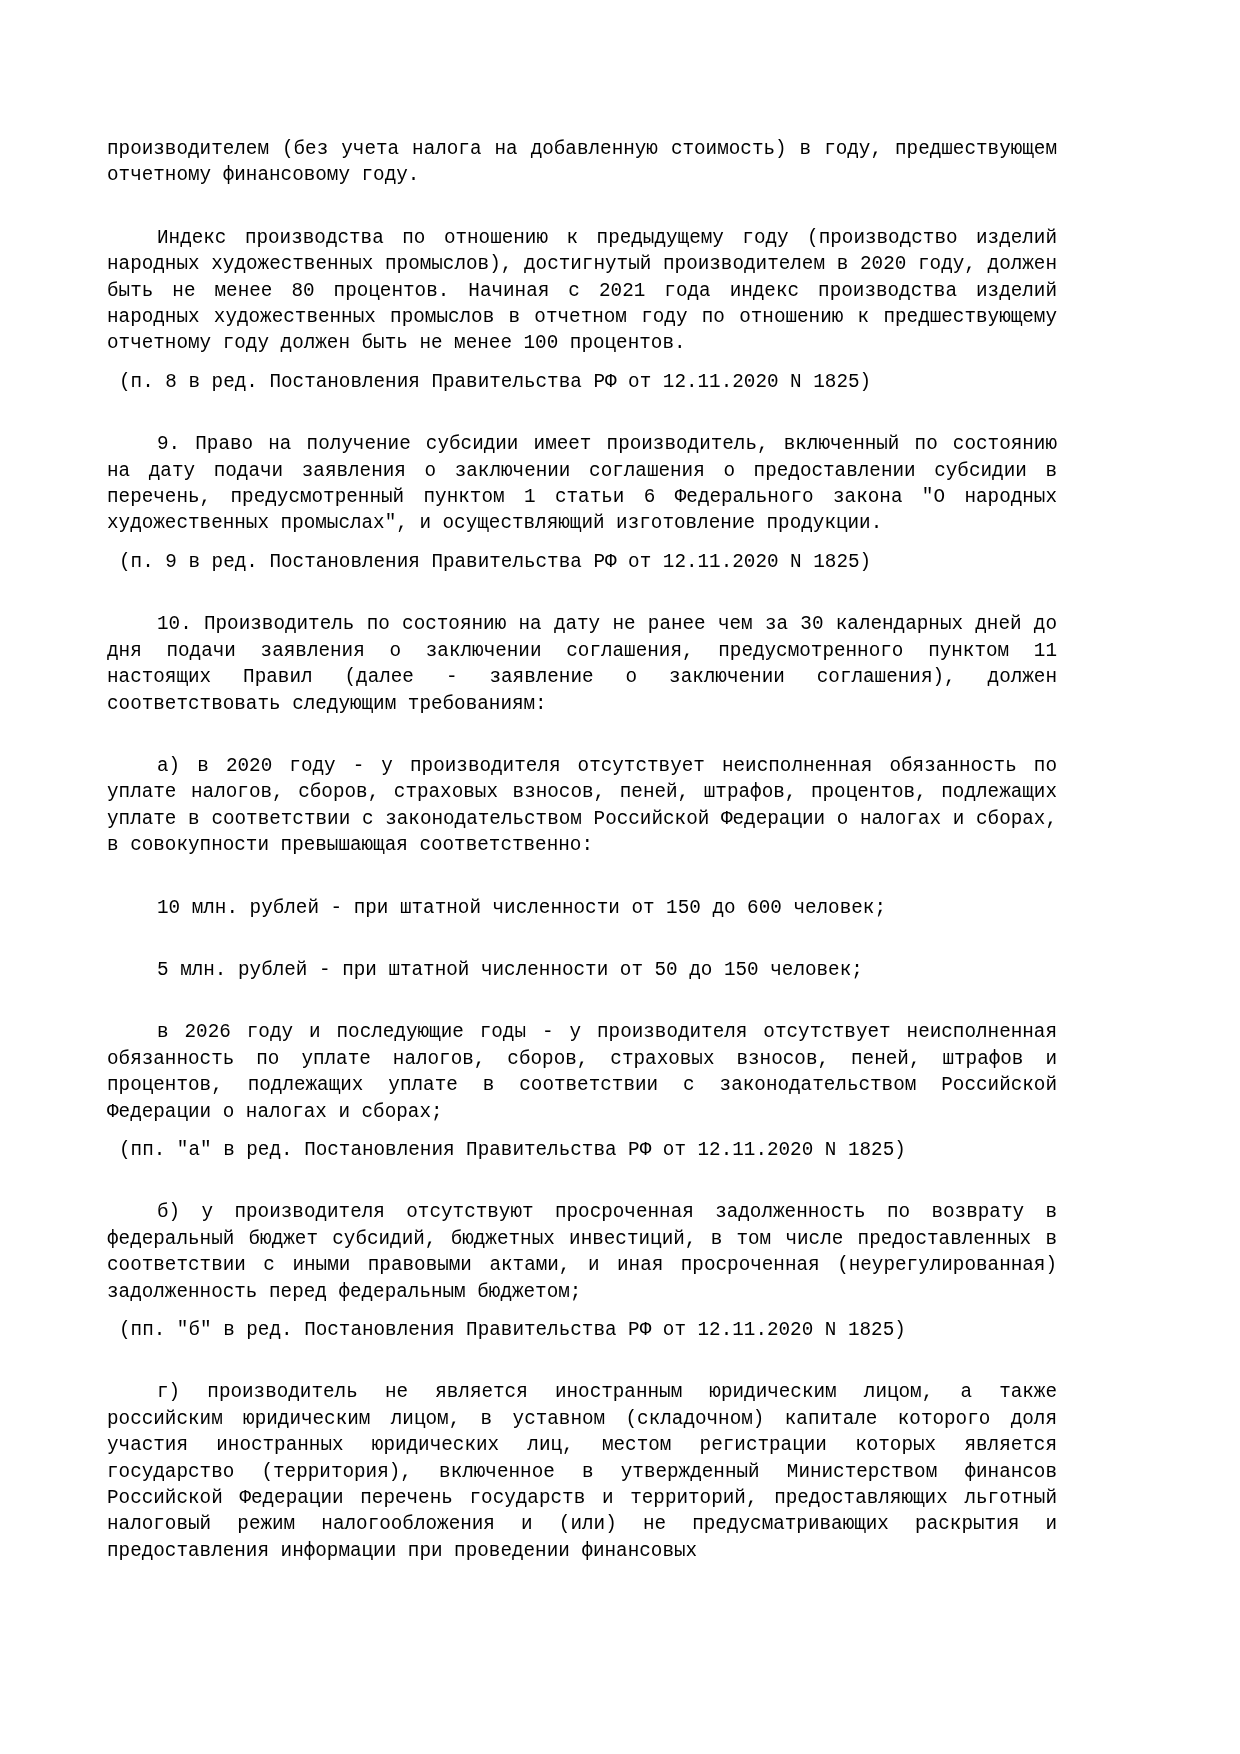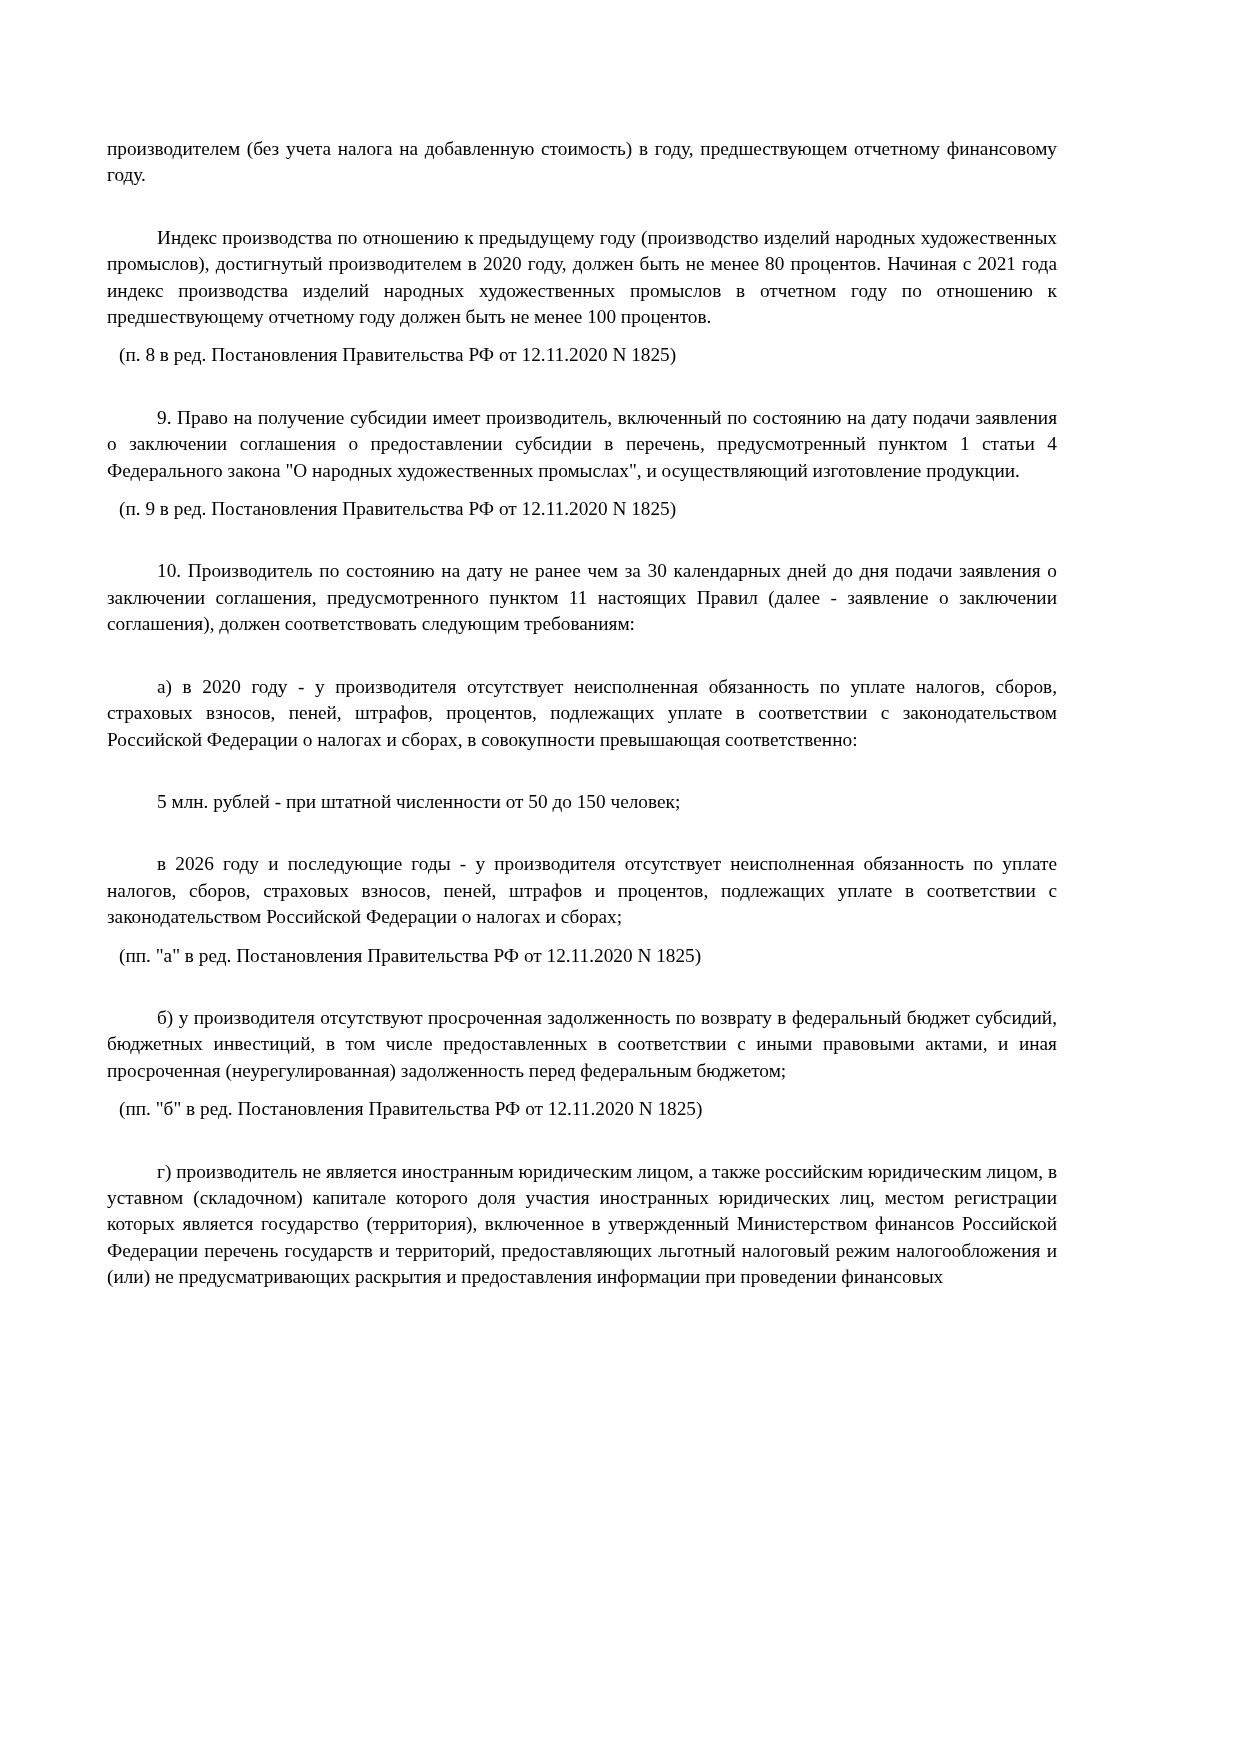--- a/index.html
+++ b/index.html
@@ -15,43 +15,45 @@
     font-family: "Liberation Serif", "DejaVu Serif", serif;
     color: #000000;
   }
   .page {
     position: absolute;
     left: 107px;
     top: 136px;
     width: 950px;
     font-size: 19.3px;
     line-height: 26.4px;
+    font-family: Liberation Mono, monospace;
   }
   .p {
     margin: 0;
     text-align: justify;
     text-align-last: left;
   }
   .indent { text-indent: 50px; }
   .gap { margin-top: 36px; }
   .note {
     margin: 12px;
     text-align: left;
   }
 </style>
 </head>
 <body>
 
 <div class="page">
   <p class="p">производителем (без учета налога на добавленную стоимость) в году, предшествующем отчетному финансовому году.</p>
   <p class="p indent gap">Индекс производства по отношению к предыдущему году (производство изделий народных художественных промыслов), достигнутый производителем в 2020 году, должен быть не менее 80 процентов. Начиная с 2021 года индекс производства изделий народных художественных промыслов в отчетном году по отношению к предшествующему отчетному году должен быть не менее 100 процентов.</p>
   <p class="note">(п. 8 в ред. Постановления Правительства РФ от 12.11.2020 N 1825)</p>
-  <p class="p indent gap">9. Право на получение субсидии имеет производитель, включенный по состоянию на дату подачи заявления о заключении соглашения о предоставлении субсидии в перечень, предусмотренный пунктом 1 статьи 4 Федерального закона "О народных художественных промыслах", и осуществляющий изготовление продукции.</p>
+  <p class="p indent gap">9. Право на получение субсидии имеет производитель, включенный по состоянию на дату подачи заявления о заключении соглашения о предоставлении субсидии в перечень, предусмотренный пунктом 1 статьи 6 Федерального закона "О народных художественных промыслах", и осуществляющий изготовление продукции.</p>
   <p class="note">(п. 9 в ред. Постановления Правительства РФ от 12.11.2020 N 1825)</p>
   <p class="p indent gap">10. Производитель по состоянию на дату не ранее чем за 30 календарных дней до дня подачи заявления о заключении соглашения, предусмотренного пунктом 11 настоящих Правил (далее - заявление о заключении соглашения), должен соответствовать следующим требованиям:</p>
   <p class="p indent gap">а) в 2020 году - у производителя отсутствует неисполненная обязанность по уплате налогов, сборов, страховых взносов, пеней, штрафов, процентов, подлежащих уплате в соответствии с законодательством Российской Федерации о налогах и сборах, в совокупности превышающая соответственно:</p>
+  <p class="p indent gap">10 млн. рублей - при штатной численности от 150 до 600 человек;</p>
   <p class="p indent gap">5 млн. рублей - при штатной численности от 50 до 150 человек;</p>
   <p class="p indent gap">в 2026 году и последующие годы - у производителя отсутствует неисполненная обязанность по уплате налогов, сборов, страховых взносов, пеней, штрафов и процентов, подлежащих уплате в соответствии с законодательством Российской Федерации о налогах и сборах;</p>
   <p class="note">(пп. "а" в ред. Постановления Правительства РФ от 12.11.2020 N 1825)</p>
   <p class="p indent gap">б) у производителя отсутствуют просроченная задолженность по возврату в федеральный бюджет субсидий, бюджетных инвестиций, в том числе предоставленных в соответствии с иными правовыми актами, и иная просроченная (неурегулированная) задолженность перед федеральным бюджетом;</p>
   <p class="note">(пп. "б" в ред. Постановления Правительства РФ от 12.11.2020 N 1825)</p>
   <p class="p indent gap">г) производитель не является иностранным юридическим лицом, а также российским юридическим лицом, в уставном (складочном) капитале которого доля участия иностранных юридических лиц, местом регистрации которых является государство (территория), включенное в утвержденный Министерством финансов Российской Федерации перечень государств и территорий, предоставляющих льготный налоговый режим налогообложения и (или) не предусматривающих раскрытия и предоставления информации при проведении финансовых</p>
 </div>
 
 </body></html>

